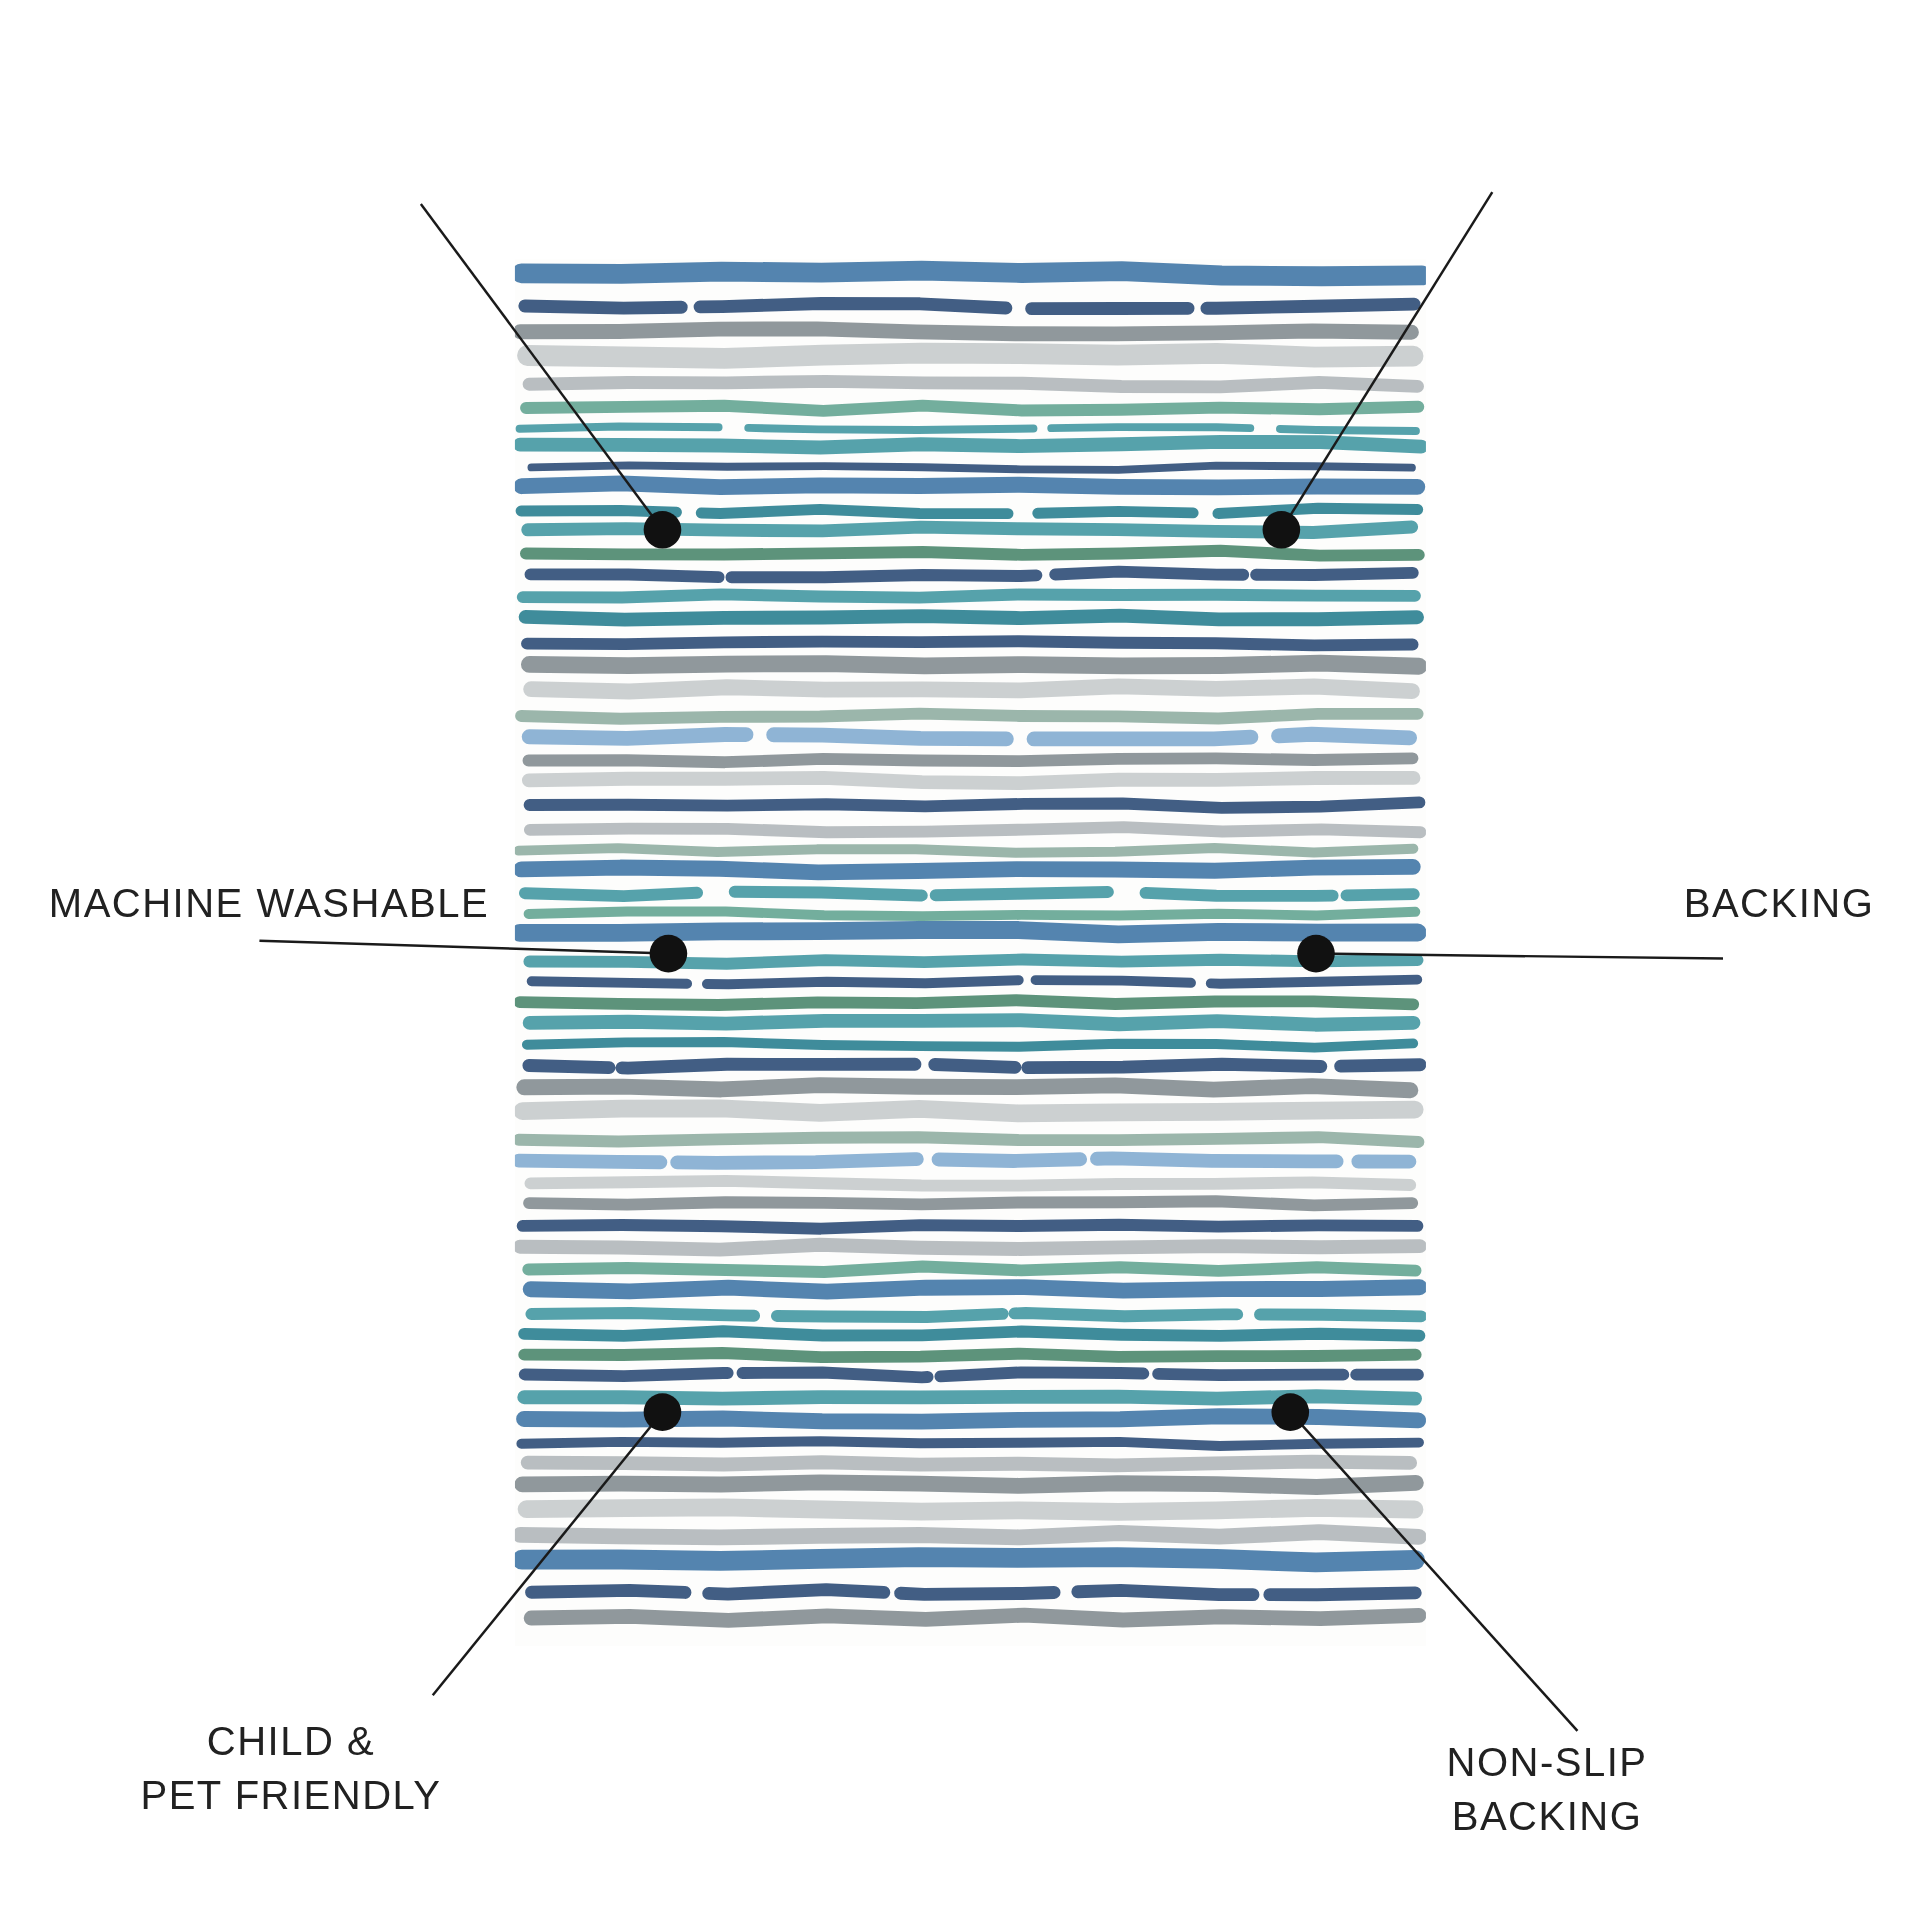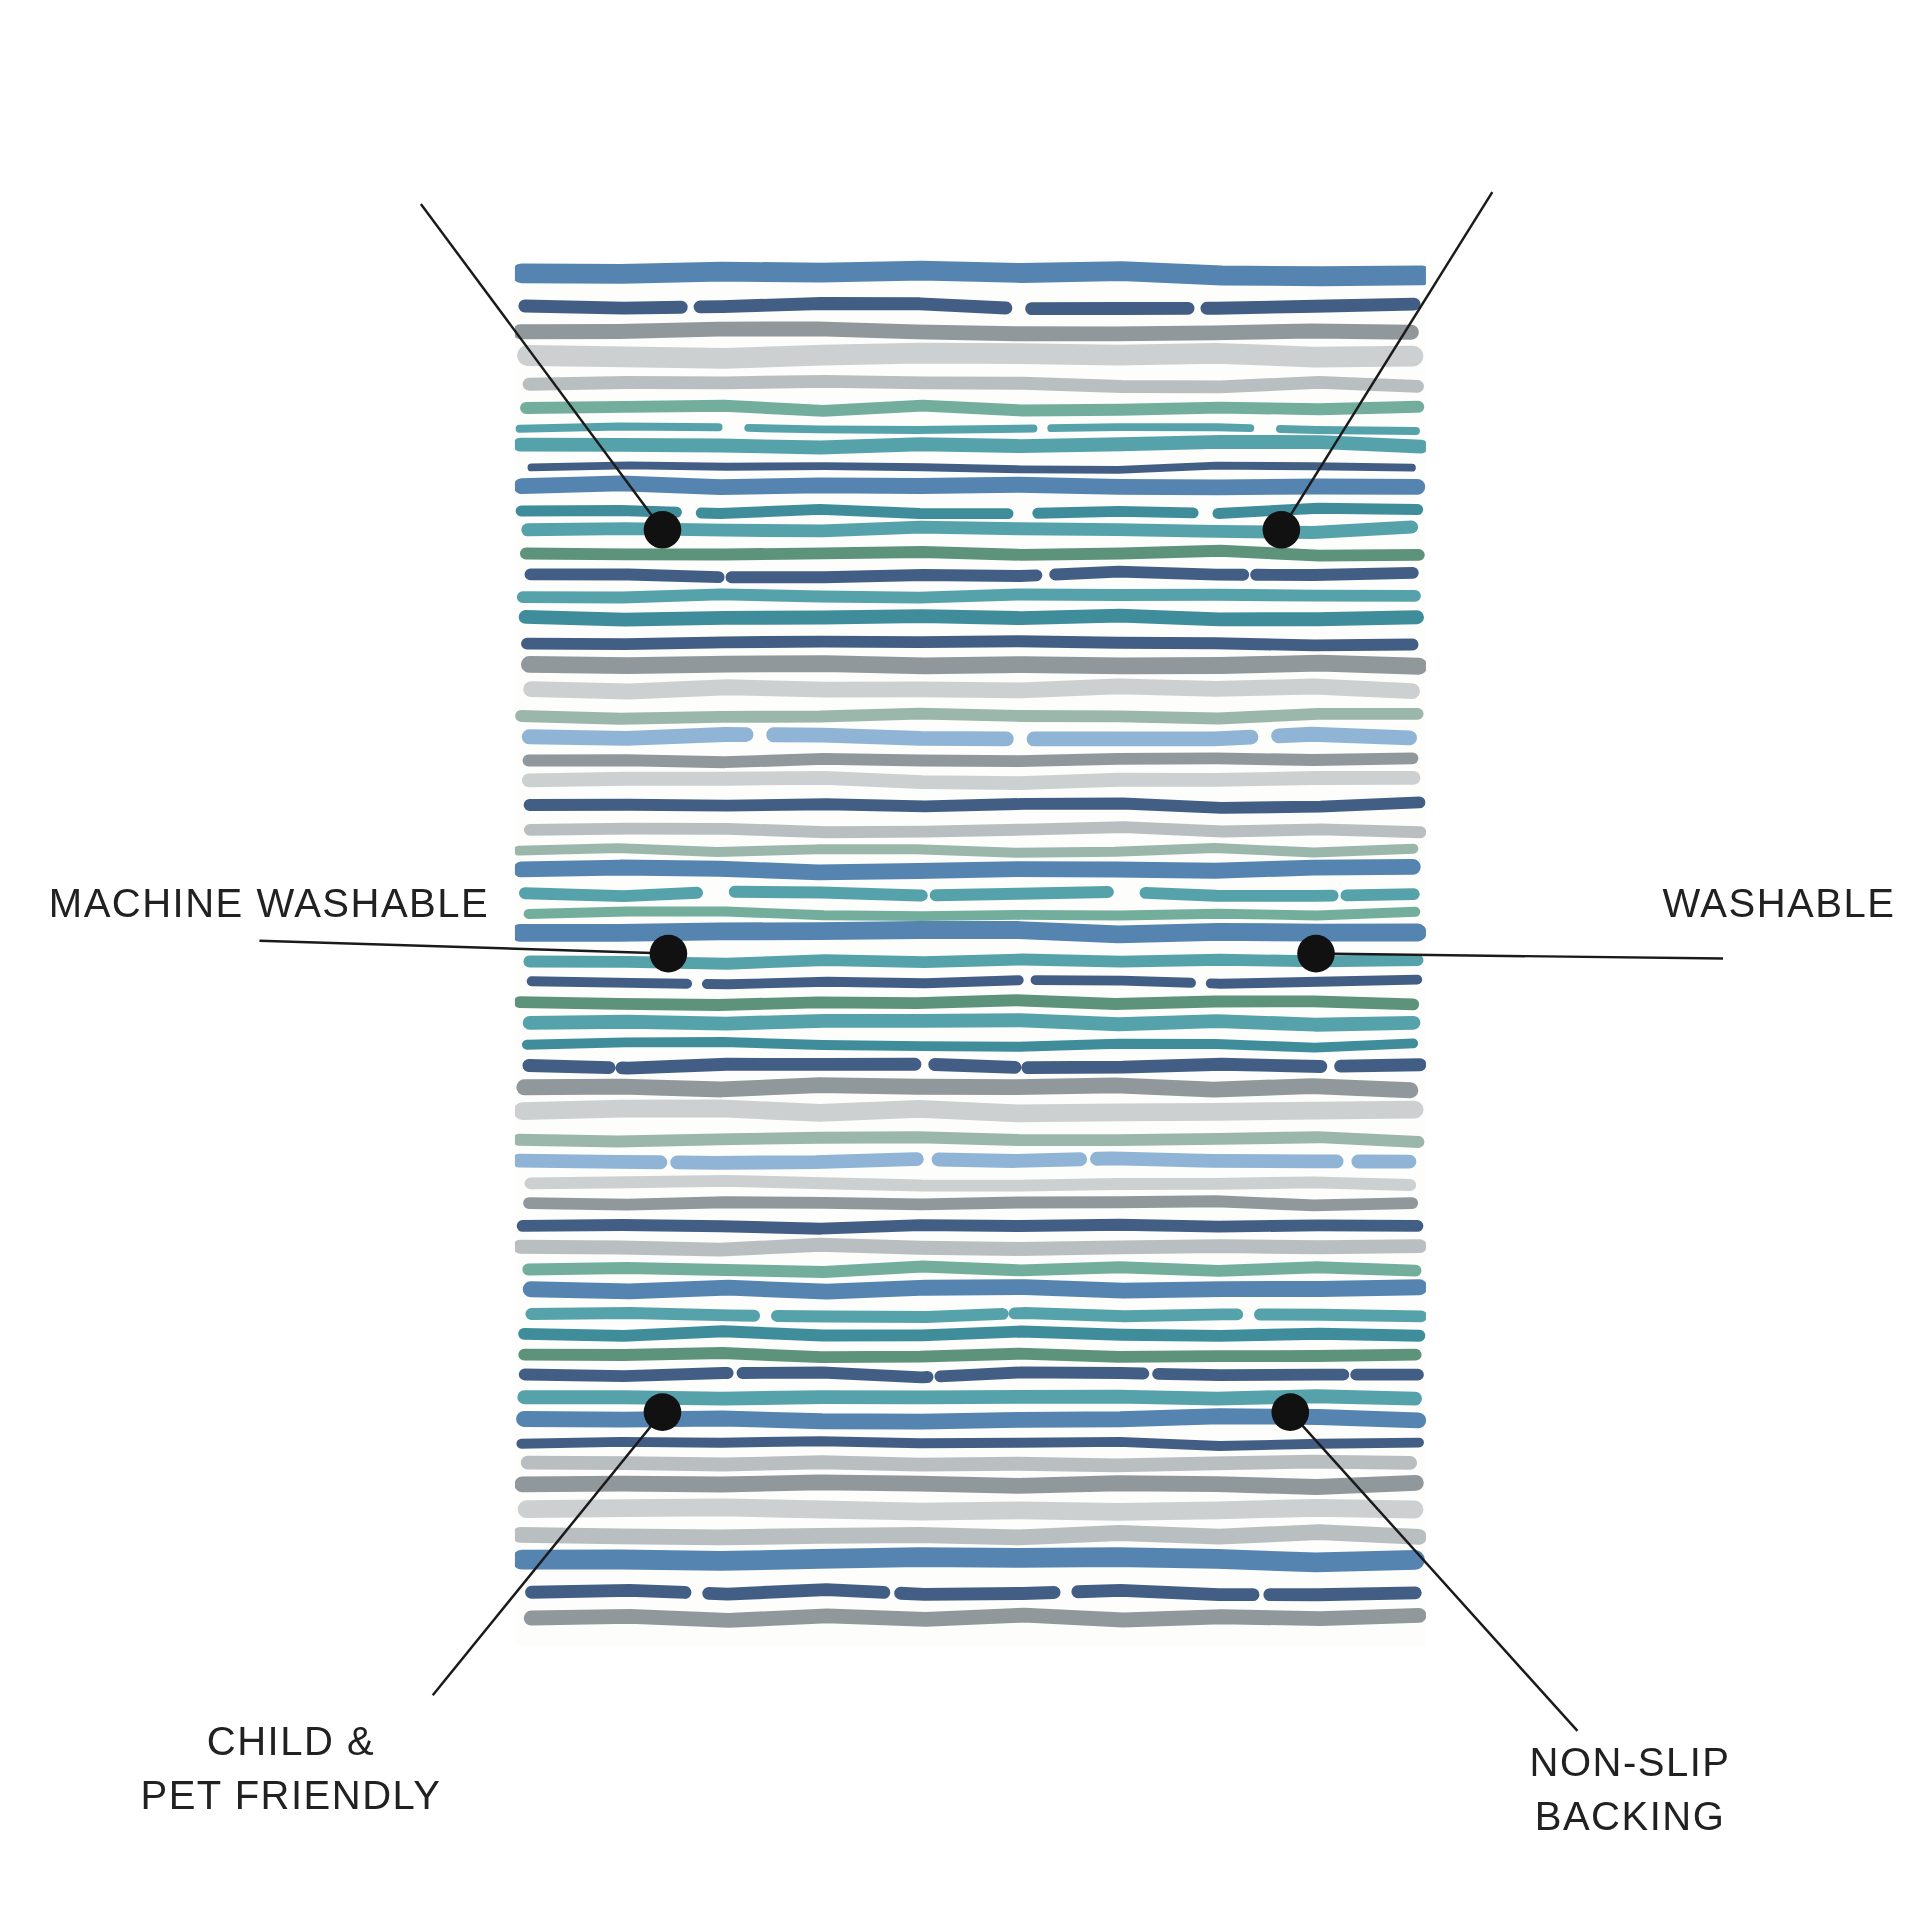--- a/index.html
+++ b/index.html
@@ -33,21 +33,21 @@
     white-space: pre-line;
     text-align: center;
     line-height: 1.35;
     user-select: none;
   }
   .pos-lph { left: 265px;  top: 154px;  }
   .pos-io  { left: 1585px; top: 130px;  }
   .pos-mw  { left: 269px;  top: 903px;  }
   .pos-dur { left: 1779px; top: 903px;  }
   .pos-cpf { left: 291px;  top: 1768px; }
-  .pos-nsb { left: 1630px; top: 1789px; }
+  .pos-nsb { left: 1547px; top: 1789px; }
 </style>
 </head>
 <body>
 
 <div class="stage">
 
   <svg viewBox="0 0 1946 1946">
     <defs>
       <clipPath id="rug-clip">
         <rect x="520" y="262" width="920" height="1400"></rect>
@@ -131,19 +131,19 @@
       <circle cx="669" cy="535" r="19"></circle>
       <circle cx="1294" cy="535" r="19"></circle>
       <circle cx="675" cy="963" r="19"></circle>
       <circle cx="1329" cy="963" r="19"></circle>
       <circle cx="669" cy="1426" r="19"></circle>
       <circle cx="1303" cy="1426" r="19"></circle>
     </g>
   </svg>
 
   <div class="callout-label pos-mw">MACHINE WASHABLE</div>
-  <div class="callout-label pos-dur">WASHABLE</div>
+  <div class="callout-label pos-dur">BACKING</div>
   <div class="callout-label pos-cpf">CHILD &amp;
 PET FRIENDLY</div>
   <div class="callout-label pos-nsb">NON-SLIP BACKING</div>
 
 </div>
 
 
 </body></html>

